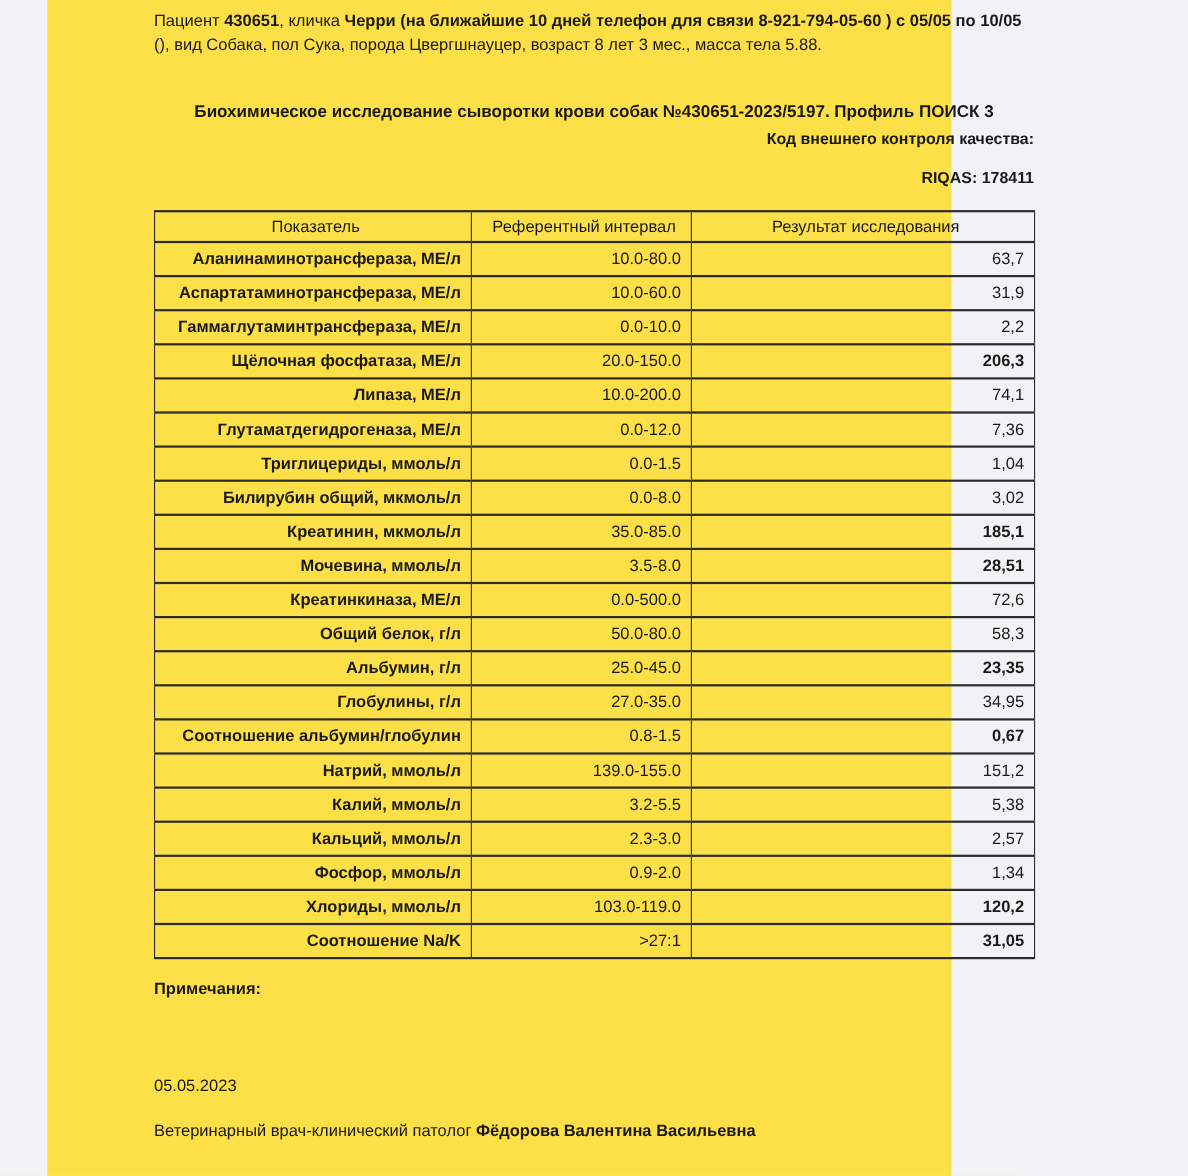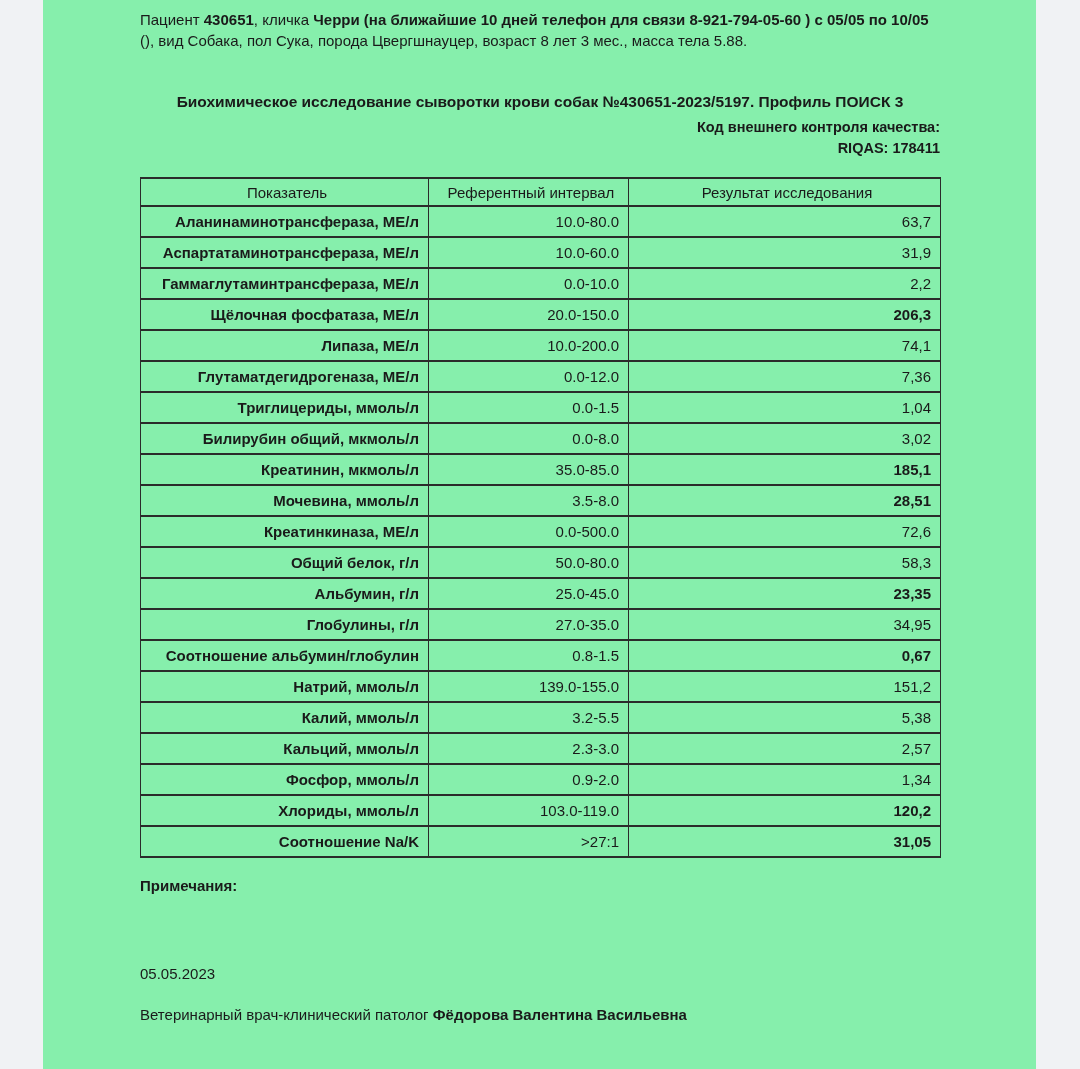--- a/index.html
+++ b/index.html
@@ -9,22 +9,22 @@
     background: #f0f2f4;
     font-family: "Liberation Sans", sans-serif;
     color: #1a1a1a;
     position: relative;
     overflow: hidden;
   }
   .viewer { position: absolute; inset: 0; }
   .page {
     position: absolute;
     left: 43px; top: 0;
-    width: 993px; height: 1069px;
-    background: #86efac;
+    width: 822px; height: 1069px;
+    background: #fde047;
   }
   .content {
     position: relative;
     margin-left: 97px;
     width: 800px;
     padding-top: 9px;
   }
   .patient-info {
     font-size: 15px;
     line-height: 21px;
@@ -37,21 +37,21 @@
     font-size: 15.5px;
     line-height: 22px;
   }
   .qc-label {
     margin-top: 6px;
     text-align: right;
     font-weight: bold;
     font-size: 14.5px;
   }
   .qc-code {
-    margin-top: 5px;
+    margin-top: 19px;
     text-align: right;
     font-weight: bold;
     font-size: 14.5px;
   }
   table.results {
     margin-top: 21px;
     width: 800px;
     border-collapse: collapse;
     table-layout: fixed;
     font-size: 15px;

